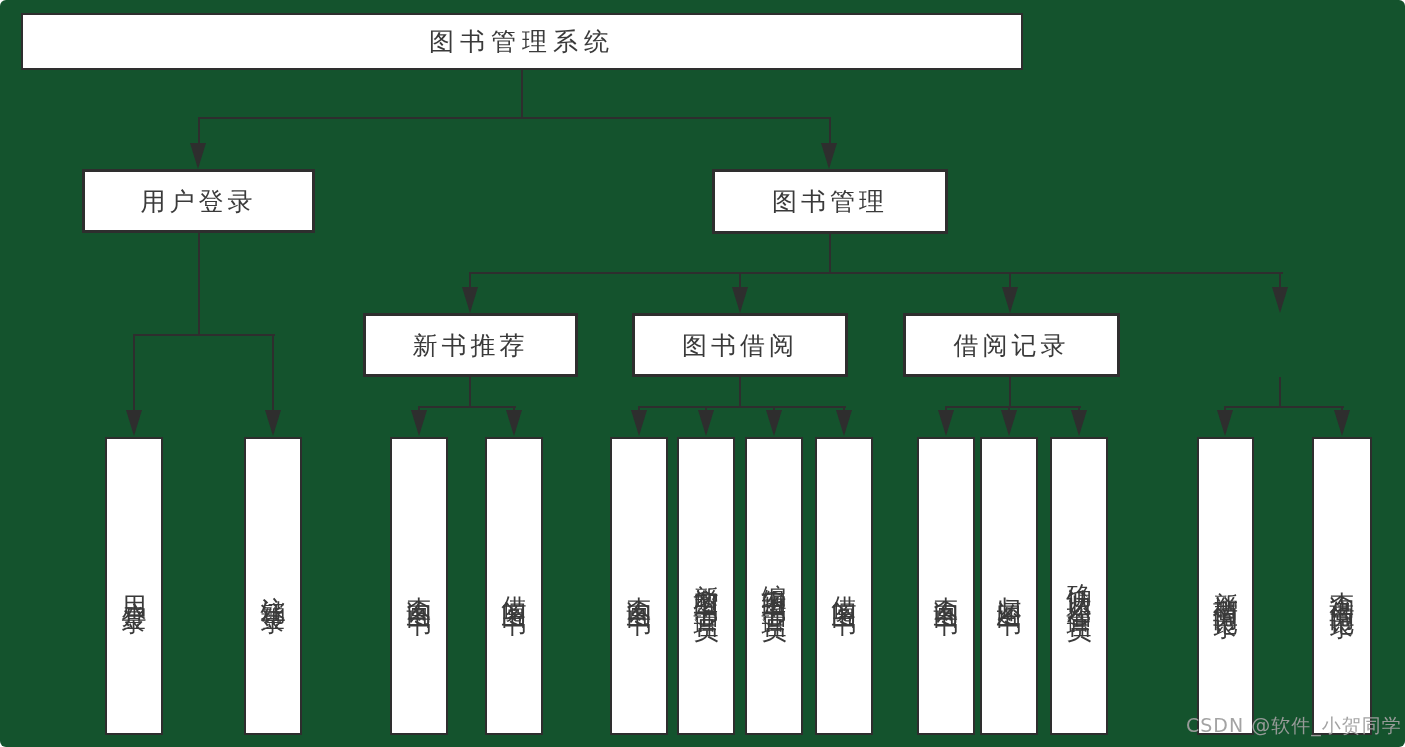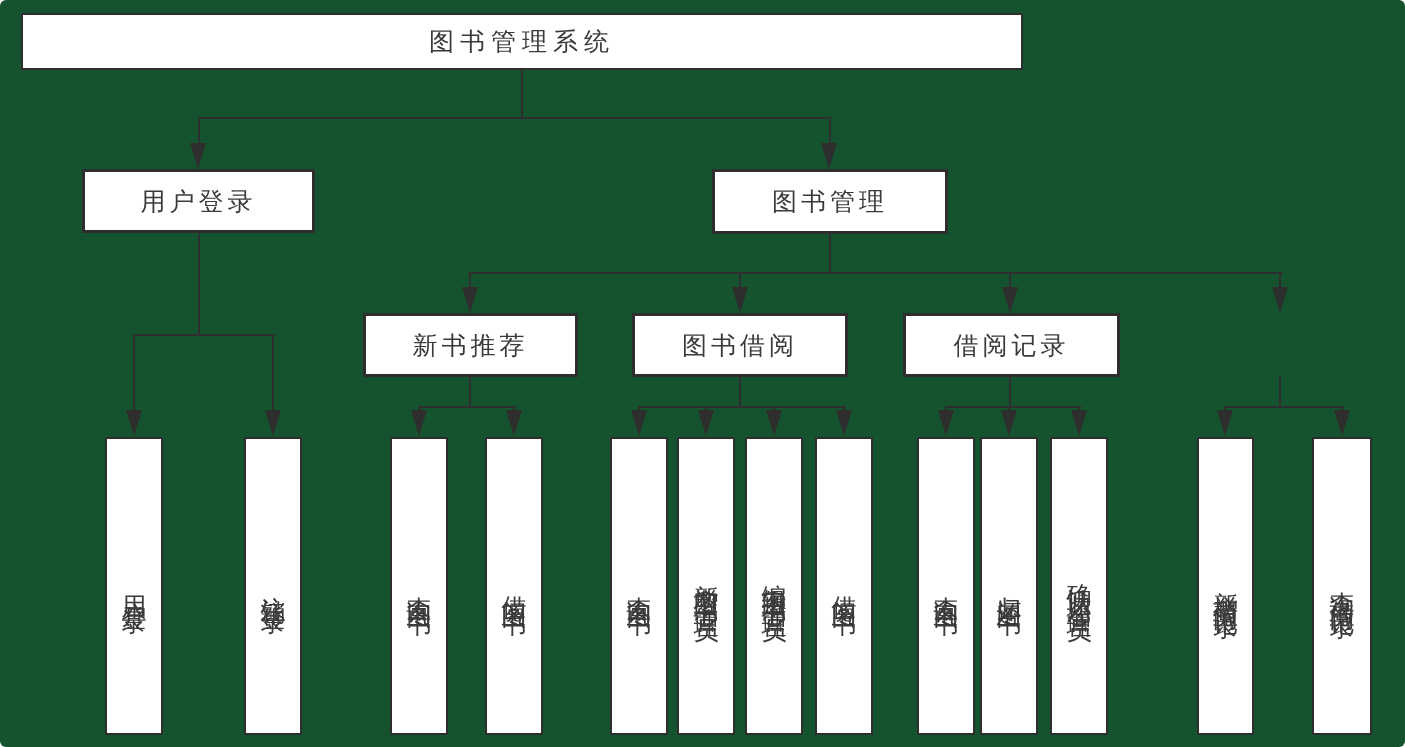--- a/index.html
+++ b/index.html
@@ -196,14 +196,15 @@
   <div class="line" style="left:1078px;top:408px;width:2px;height:5px;"></div>
   <div class="arrow" style="left:1071px;top:410px;"></div>
 
   <div class="line" style="left:1279px;top:377px;width:2px;height:31px;"></div>
   <div class="line" style="left:1224px;top:406px;width:120px;height:2px;"></div>
   <div class="line" style="left:1224px;top:408px;width:2px;height:5px;"></div>
   <div class="arrow" style="left:1217px;top:410px;"></div>
   <div class="line" style="left:1341px;top:408px;width:2px;height:5px;"></div>
   <div class="arrow" style="left:1334px;top:410px;"></div>
 
+  <div class="watermark">CSDN @软件_小贺同学</div>
 
 </div>
 
 </body></html>

